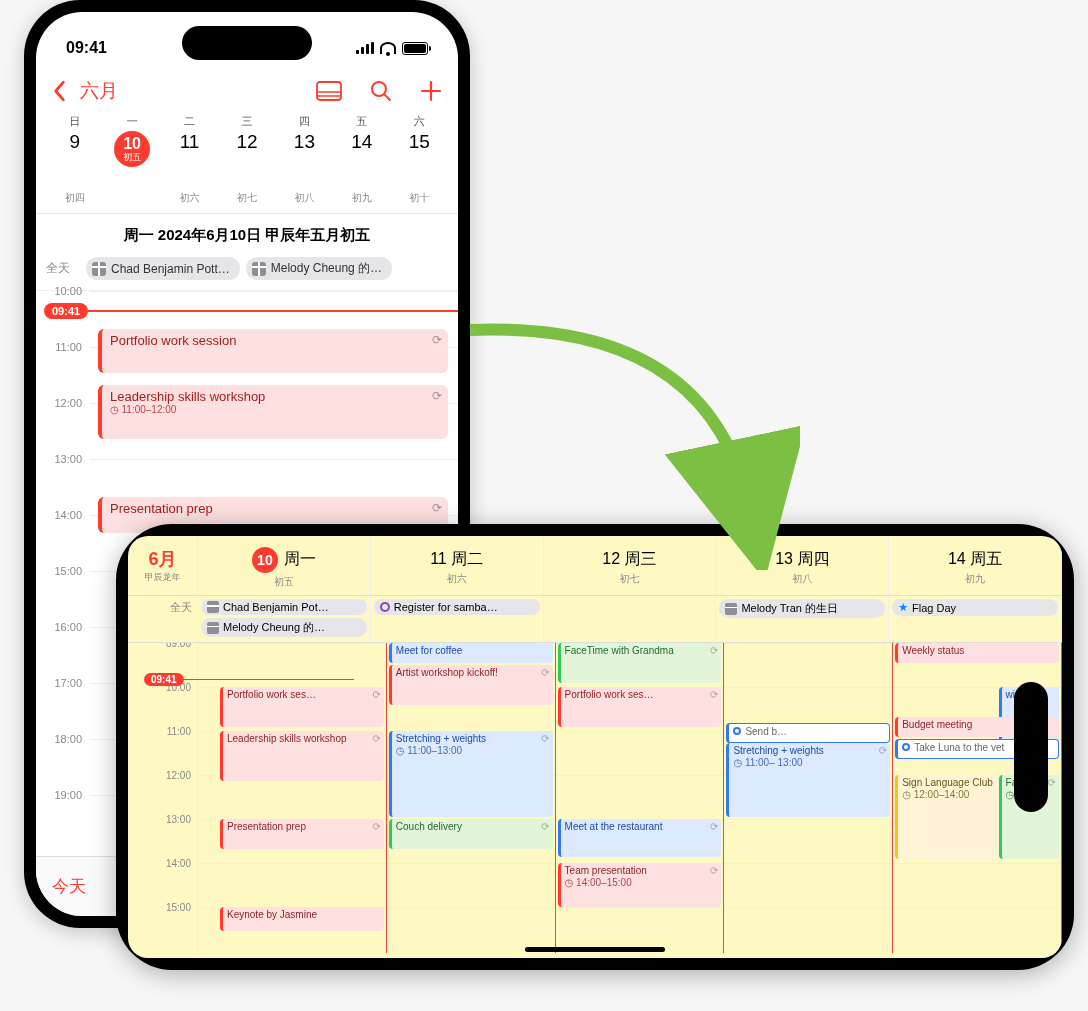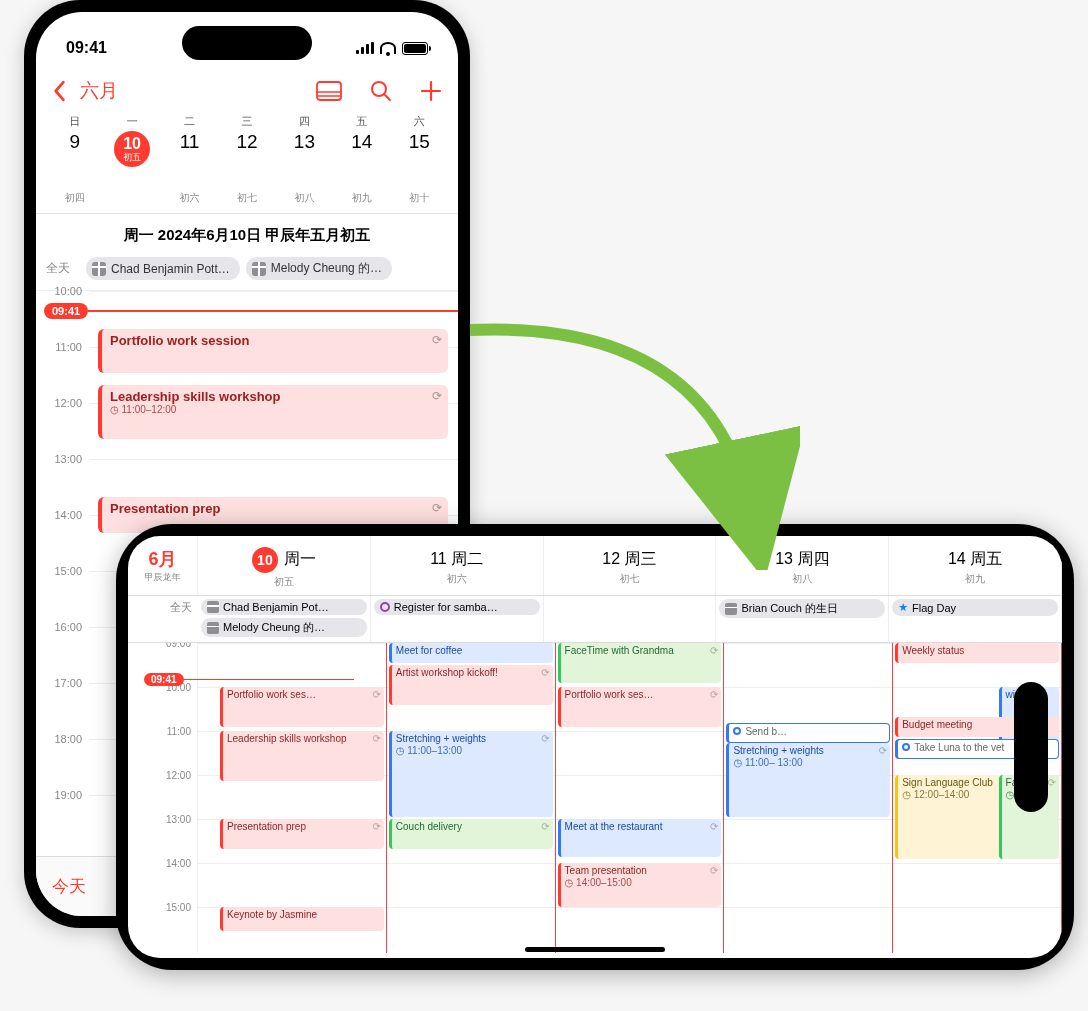--- a/index.html
+++ b/index.html
@@ -111,37 +111,37 @@
   .now{
     position:absolute;left:0;right:0;display:flex;align-items:center;z-index:5;
   }
   .now .pill{background:var(--red);color:#fff;font-size:11px;font-weight:600;padding:2px 8px;border-radius:10px;margin-left:8px;}
   .now .line{flex:1;height:1.5px;background:var(--red);}
 
   .event{
     position:absolute;left:62px;right:10px;border-radius:6px;
     border-left:4px solid;padding:4px 8px;font-size:13px;overflow:hidden;
   }
-  .event .t{font-weight:700;}
+  .event .t{font-weight:400;}
   .event .sub{font-size:10px;opacity:.8;}
   .event .recur{position:absolute;right:6px;top:4px;color:rgba(0,0,0,.35);font-size:12px;}
   .ev-red{background:var(--pink);border-left-color:var(--pink-border);color:#a02020;}
 
   .footer{position:absolute;bottom:0;left:0;right:0;height:60px;border-top:1px solid #ddd;display:flex;align-items:center;padding:0 16px;background:rgba(250,250,250,.95);}
   .footer .today-btn{color:var(--red);font-size:17px;}
   .home-ind{position:absolute;bottom:8px;left:50%;transform:translateX(-50%);width:140px;height:5px;background:#000;border-radius:3px;}
 
   
   .phone-land{
     position:absolute;left:116px;top:524px;
     width:958px;height:446px;
     background:#000;border-radius:56px;padding:12px;z-index:20;
     box-shadow:0 4px 24px rgba(0,0,0,.3);
   }
-  .phone-land .screen{width:100%;height:100%;background:#ffffff;border-radius:32px;overflow:hidden;position:relative;}
+  .phone-land .screen{width:100%;height:100%;background:#fef9c3;border-radius:20px;overflow:hidden;position:relative;}
   .notch-r{position:absolute;right:14px;top:50%;transform:translateY(-50%);width:34px;height:130px;background:#000;border-radius:20px;z-index:30;}
 
   .land-header{display:flex;height:60px;border-bottom:1px solid #ddd;}
   .land-month{width:70px;display:flex;flex-direction:column;align-items:center;justify-content:center;border-right:1px solid #eee;}
   .land-month .m{color:var(--red);font-size:18px;font-weight:600;}
   .land-month .y{font-size:9px;color:#888;}
   .land-daycol{flex:1;display:flex;flex-direction:column;align-items:center;justify-content:center;border-right:1px solid #eee;padding-top:4px;}
   .land-daycol .top{display:flex;align-items:center;gap:6px;font-size:16px;}
   .land-daycol .top .circ{width:26px;height:26px;border-radius:50%;background:var(--red);color:#fff;display:flex;align-items:center;justify-content:center;font-size:14px;font-weight:600;}
   .land-daycol .sub{font-size:10px;color:#888;margin-top:2px;}
@@ -406,21 +406,21 @@
         <div class="cell">
           <div class="mini-chip">
             <span class="dot-circle" style="border-color:#8e44ad"></span>
             <span>Register for samba…</span>
           </div>
         </div>
         <div class="cell"></div>
         <div class="cell">
           <div class="mini-chip">
             <span class="dot-gift"></span>
-            <span>Brian Couch 的生日</span>
+            <span>Melody Tran 的生日</span>
           </div>
         </div>
         <div class="cell">
           <div class="mini-chip">
             <span style="color:#0a84ff;font-size:11px;">★</span>
             <span>Flag Day</span>
           </div>
         </div>
       </div>
     <div class="land-body" id="l-body">

